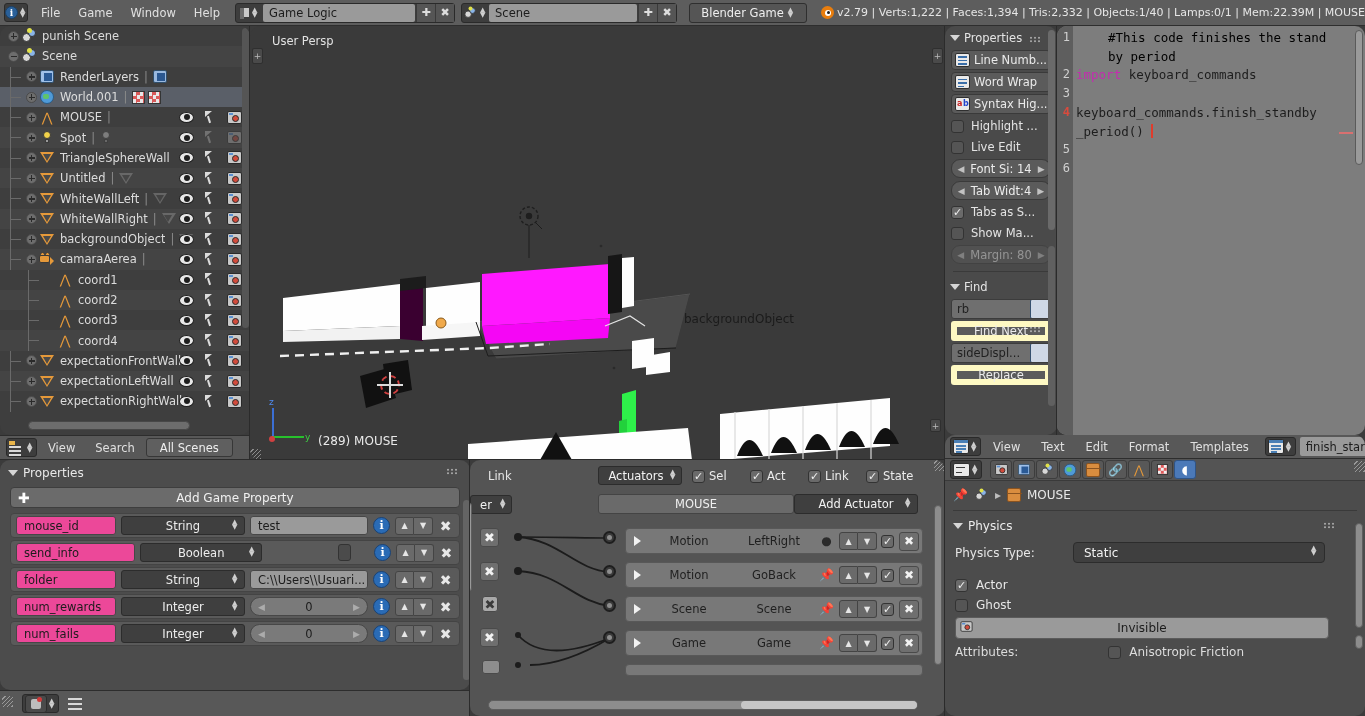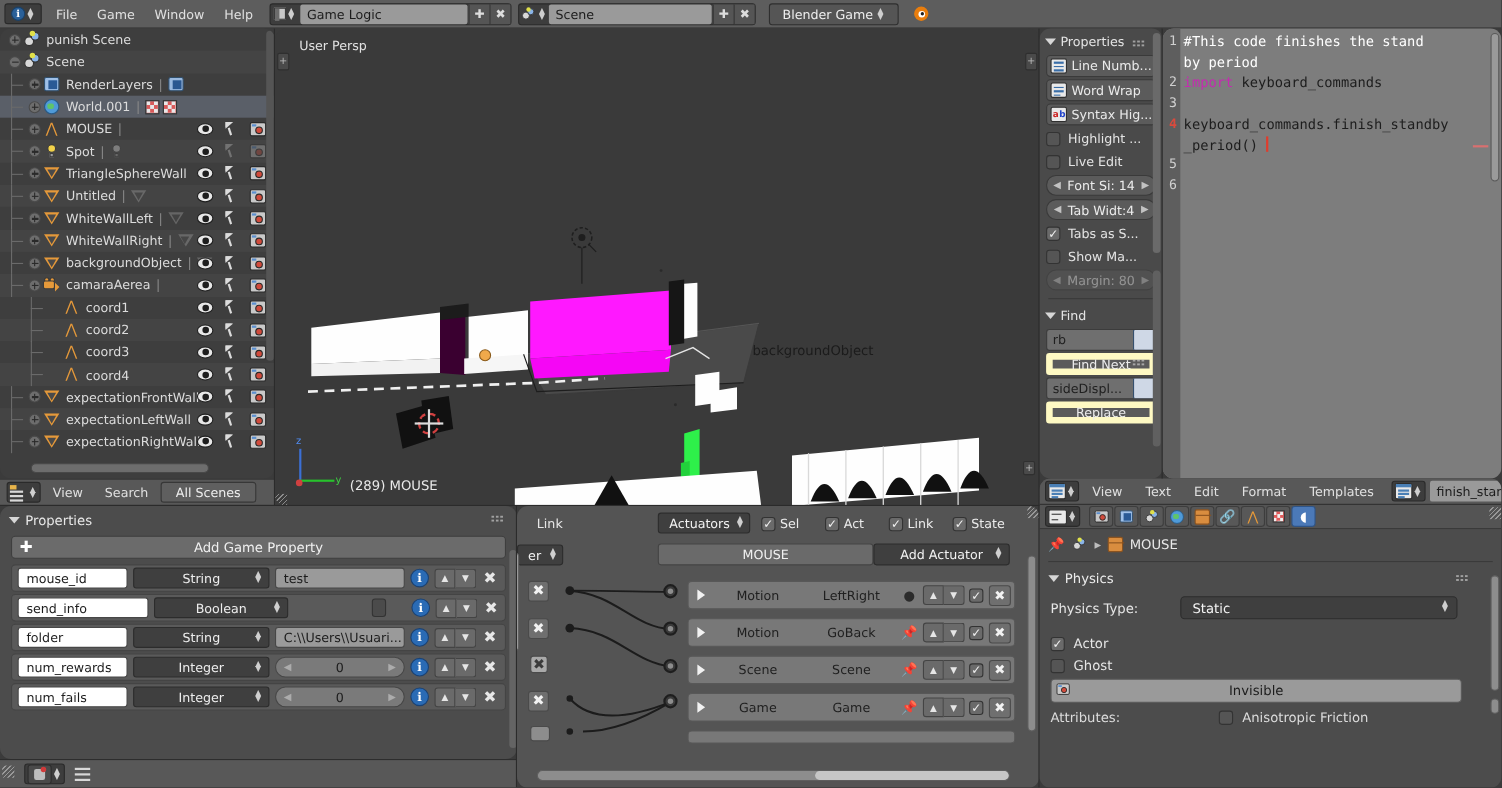--- a/index.html
+++ b/index.html
@@ -229,40 +229,40 @@
   .tp-scroll2{position:absolute;right:2px;top:220px;width:7px;height:160px;background:#606060;border-radius:4px;}
 
   
   #texteditor { left:1057px; top:26px; width:308px; height:409px; background:#7d7d7d; overflow:hidden;}
   .gutter{position:absolute;left:0;top:0;width:16px;height:100%;background:#5e5e5e;}
   .lineno{position:absolute;left:0;width:16px;text-align:right;padding-right:3px;
      font-family:"DejaVu Sans Mono", monospace; font-size:12px;color:#d0d0d0;}
   .lineno.cur{color:#d94a3d;font-weight:bold;}
   .codeline{position:absolute;left:19px;font-family:"DejaVu Sans Mono", monospace;
      font-size:12.5px; white-space:pre; color:#1d1d1d;}
-  .c-comment{color:#ffffff;}
+  .c-comment{color:#000000;margin-left:32px;}
   .c-kw{color:#c52bb0;}
   .caret{display:inline-block;width:2px;height:14px;background:#e03c2c;vertical-align:-2px;}
   .te-scroll{position:absolute;right:2px;top:4px;width:8px;height:135px;background:#9a9a9a;
      border:1px solid #5a5a5a;border-radius:4px;}
   .te-mark{position:absolute;right:12px;top:106px;width:14px;height:1.5px;background:#d97070;}
 
   
   #gameprops { left:0; top:460px; width:470px; height:230px; background:#4c4c4c; overflow:hidden;}
   .gp-title{display:flex;align-items:center;gap:5px;padding:6px 0 4px 8px;font-size:12px;color:#e8e8e8;}
   .grip-dots{position:absolute;right:12px;top:8px;width:12px;height:7px;opacity:.6;
      background-image:radial-gradient(#d9d9d9 42%, transparent 44%);
      background-size:4px 3.5px;}
   .gp-addbtn{margin:3px 10px 5px; height:21px; background:#6b6b6b; border:1px solid #3e3e3e;
      border-radius:4px; display:flex;align-items:center;justify-content:center;position:relative;
      font-size:12px;color:#f0f0f0;cursor:pointer;}
   .gp-addbtn .plus{position:absolute;left:7px;top:3px;color:#fff;font-size:14px;line-height:14px;font-weight:bold;}
   .gp-row{margin:2px 10px; height:25px; background:#5a5a5a; border:1px solid #444;
      border-radius:4px; display:flex;align-items:center;gap:5px;padding:0 5px;}
-  .gp-name{height:19px;background:#ffffff;border:1px solid #474747;border-radius:3px;
+  .gp-name{height:19px;background:#ec4899;border:1px solid #474747;border-radius:3px;
      display:flex;align-items:center;padding-left:7px;font-size:11.5px;color:#1c1c1c;}
   .gp-type{height:19px;background:#3f3f3f;border:1px solid #2c2c2c;border-radius:3px;
      display:flex;align-items:center;justify-content:center;position:relative;
      font-size:11.5px;color:#ededed;cursor:pointer;}
   .gp-type .sp{position:absolute;right:5px;top:3px;}
   .gp-val{height:19px;background:#9a9a9a;border:1px solid #474747;border-radius:3px;
      display:flex;align-items:center;padding-left:7px;font-size:11.5px;color:#1c1c1c;overflow:hidden;white-space:nowrap;}
   .gp-num{height:19px;background:#7a7a7a;border:1px solid #474747;border-radius:10px;
      display:flex;align-items:center;justify-content:space-between;padding:0 7px;
      font-size:11.5px;color:#1c1c1c;}
@@ -415,20 +415,21 @@
           <b>▲</b>
           <b>▼</b>
         </span>
     </div>
 
     <div class="blender-icon">
       <span class="b1"></span>
         <span class="b2"></span>
         <span class="b3"></span>
     </div>
+    <div class="stats">v2.79 | Verts:1,222 | Faces:1,394 | Tris:2,332 | Objects:1/40 | Lamps:0/1 | Mem:22.39M | MOUSE</div>
   </div>
 
   <div class="panel" id="outliner">
     <div id="ol-rows">
         <div class="ol-row">
           <span style="display:inline-block;width:4px;flex:0 0 auto;"></span>
           <span class="ol-expand">
             <span class="circ"></span>
             <span class="h"></span>
             <span class="v"></span>

